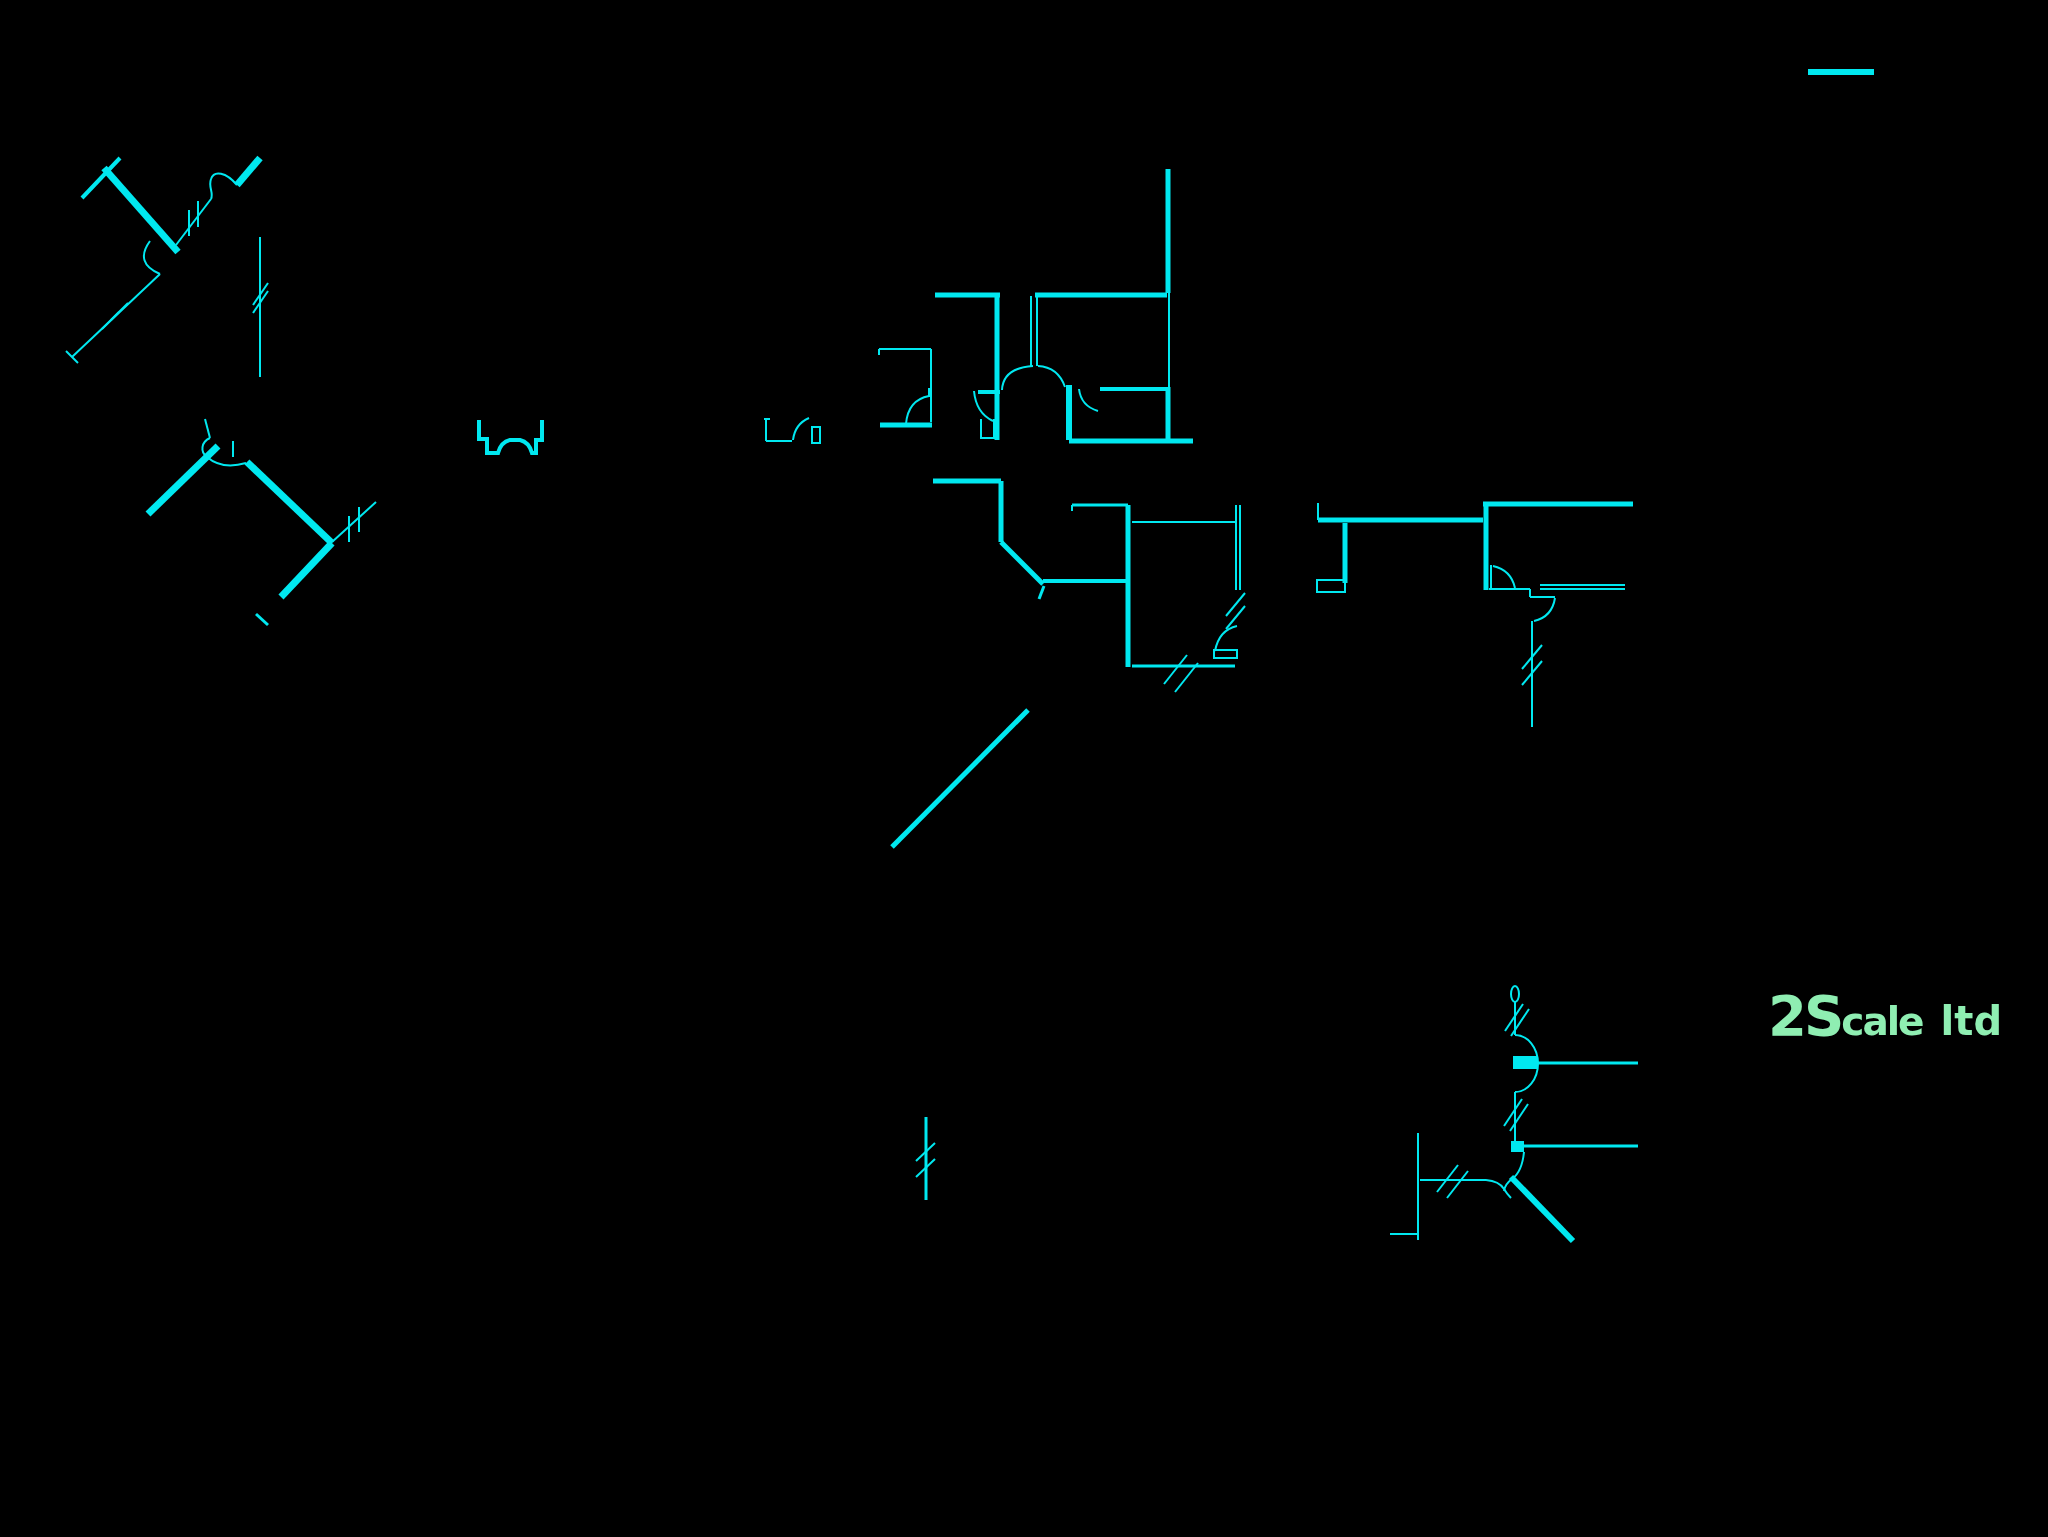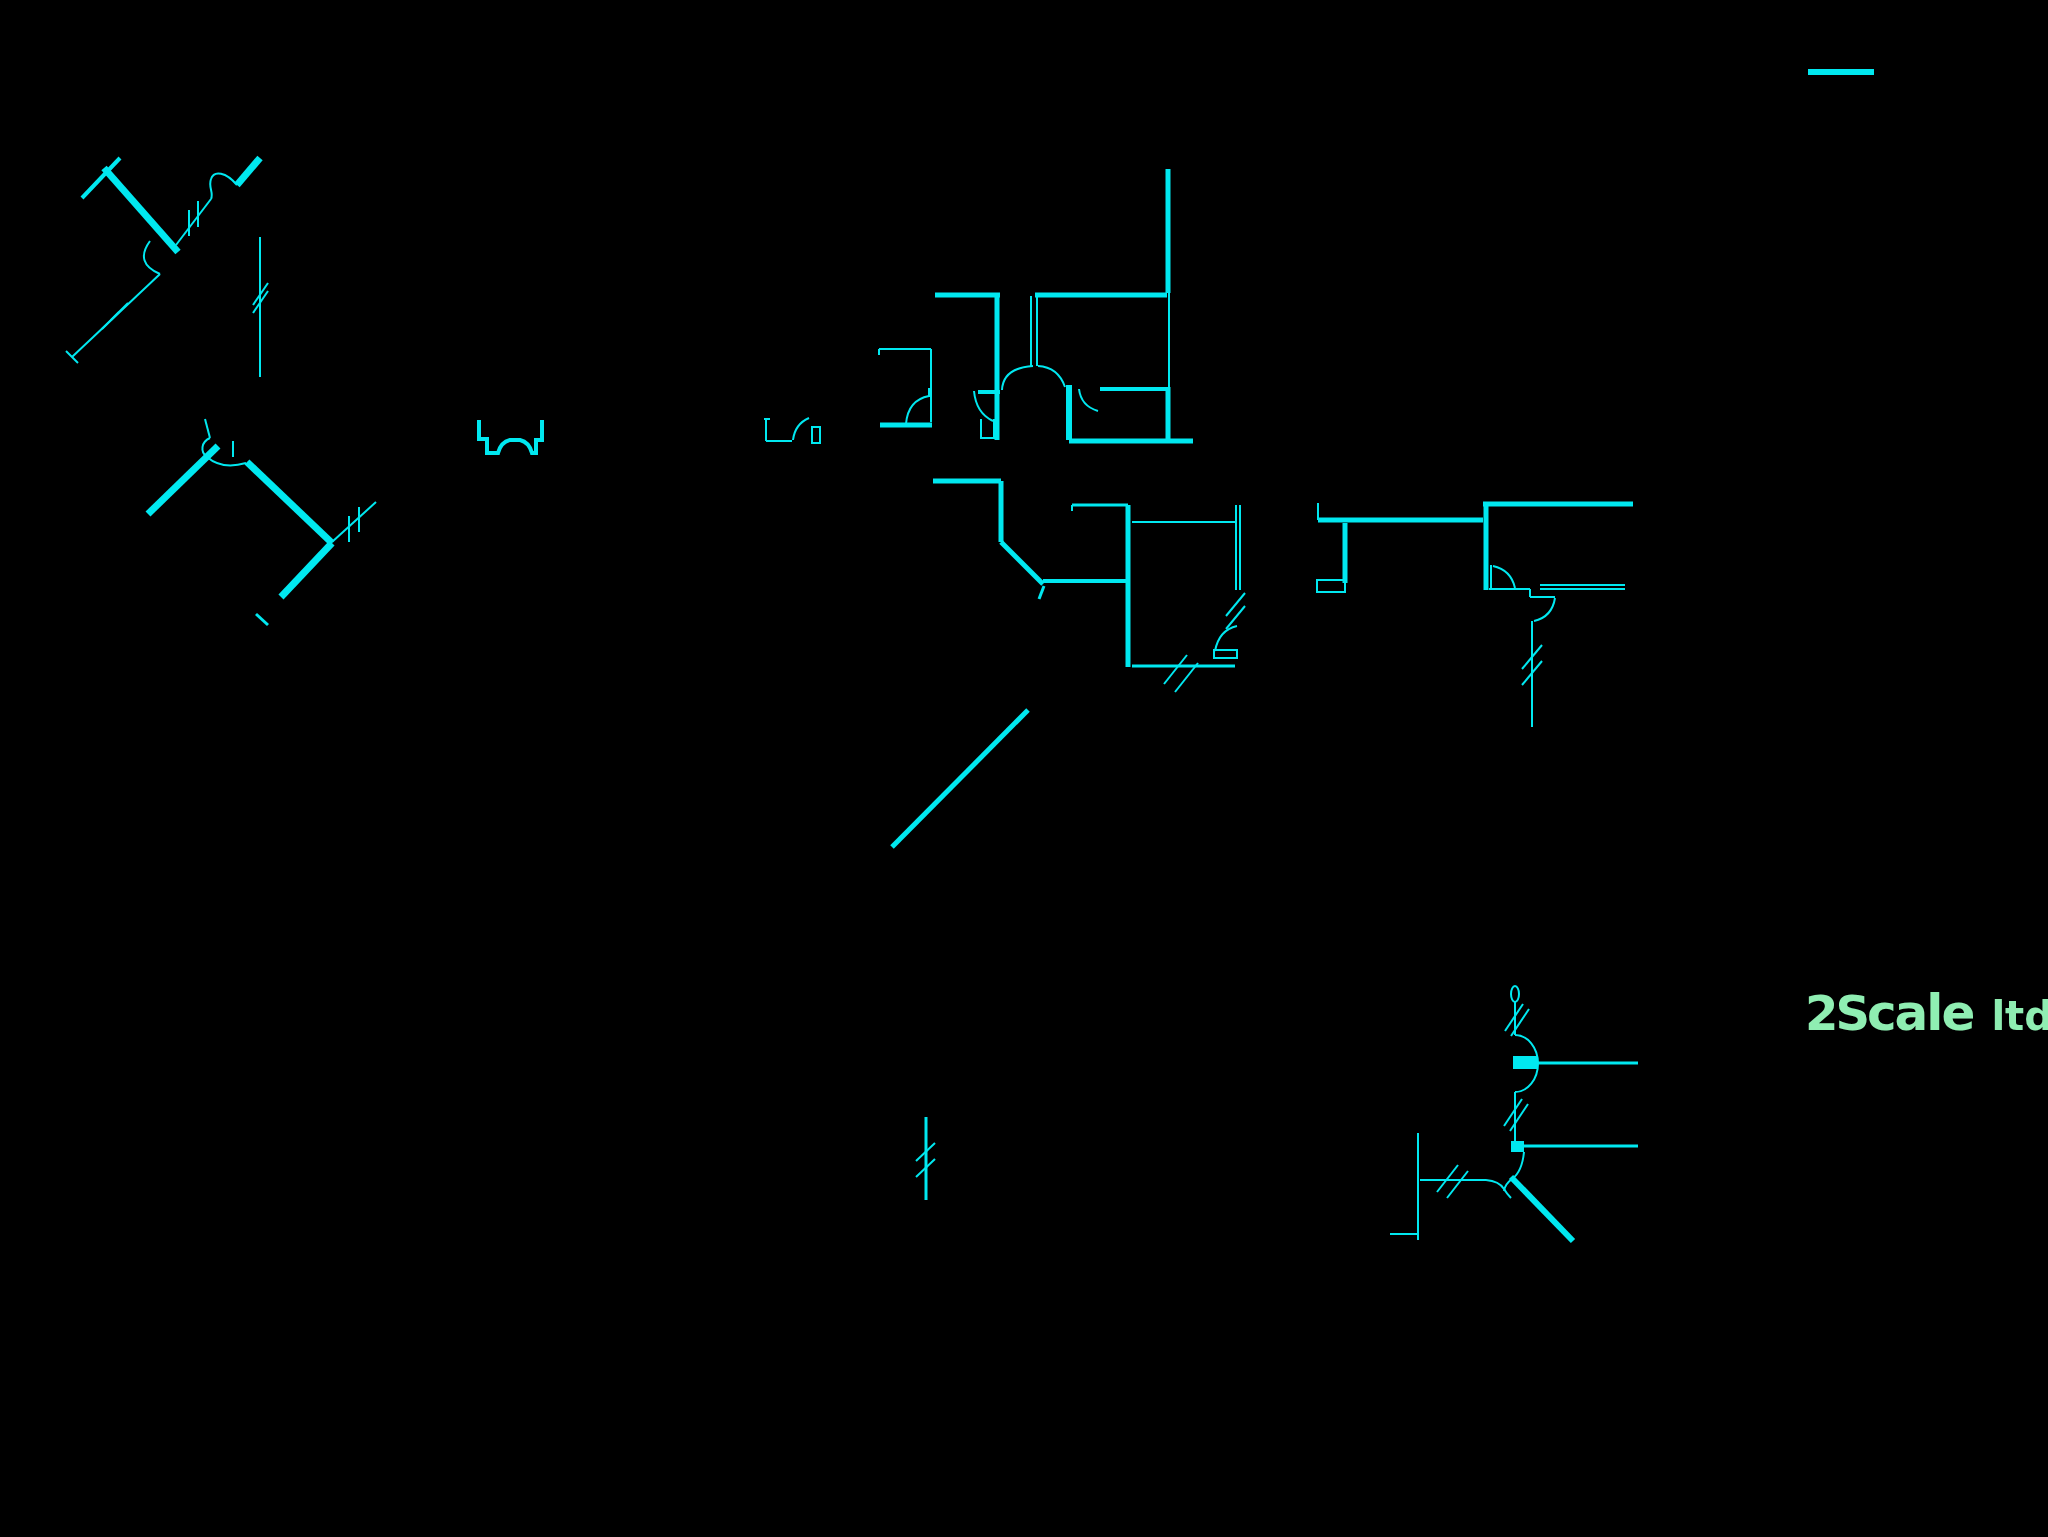--- a/index.html
+++ b/index.html
@@ -1,21 +1,21 @@
 <!DOCTYPE html>
 <html><head>
 <meta charset="utf-8">
 <style>
   html,body{margin:0;padding:0;background:#000;}
   body{width:2048px;height:1537px;position:relative;overflow:hidden;font-family:"DejaVu Sans",sans-serif;}
   .stage{position:absolute;inset:0;}
   svg{display:block;width:2048px;height:1537px;}
   .logo{position:absolute;left:1768px;top:988px;display:flex;align-items:baseline;line-height:1;white-space:nowrap;}
-  .logo .p1{font-size:48px;font-weight:bold;letter-spacing:-3px;margin-left:37px;}
-  .logo .p2{font-size:50px;font-weight:bold;letter-spacing:-2px;}
+  .logo .p1{font-size:56px;font-weight:bold;letter-spacing:-3px;}
+  .logo .p2{font-size:39px;font-weight:bold;letter-spacing:-2px;}
   .logo .p3{font-size:40px;font-weight:bold;margin-left:18px;}
 </style>
 </head>
 <body>
 
 <div class="stage">
   <svg xmlns="http://www.w3.org/2000/svg" viewBox="0 0 2048 1537">
       <g>
         <path d="M82,198 L120,158" fill="none" stroke="#00E8F0" stroke-width="4"></path>
         <path d="M104,168 L178,252" fill="none" stroke="#00E8F0" stroke-width="7"></path>

